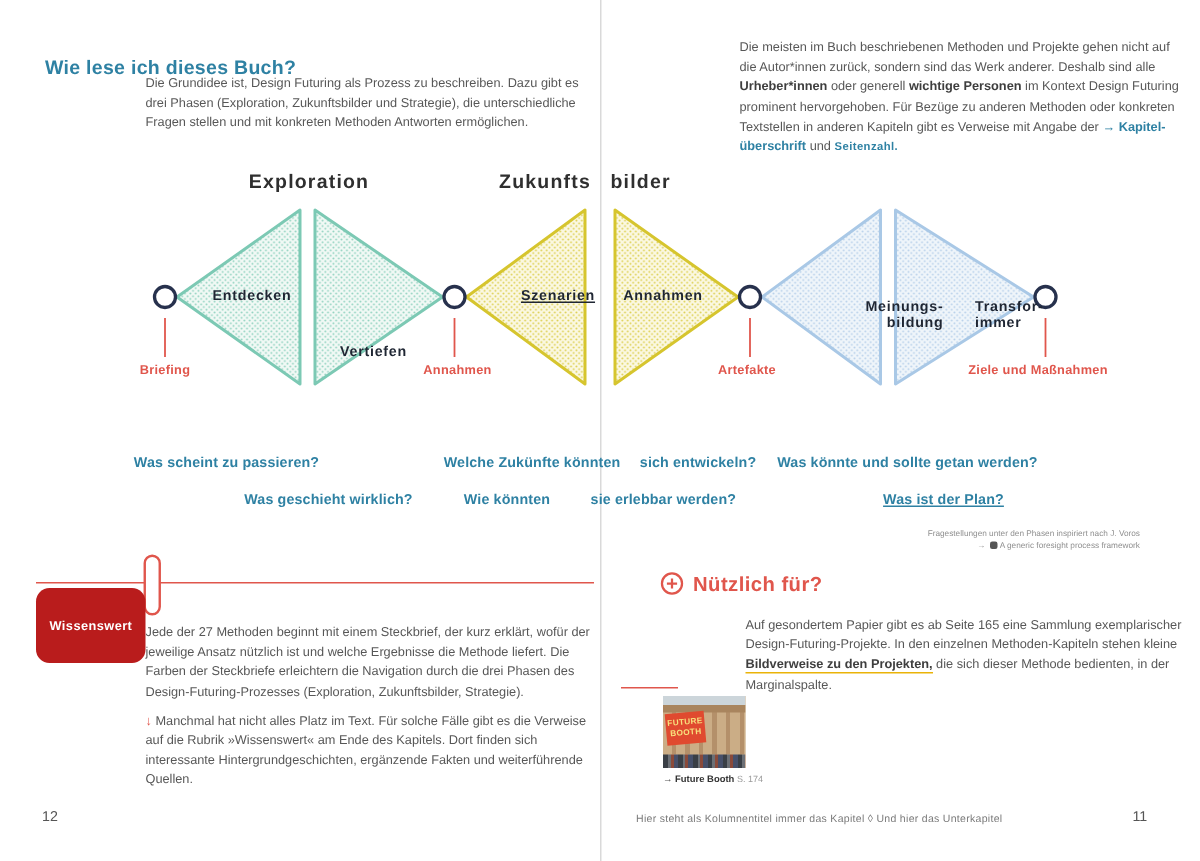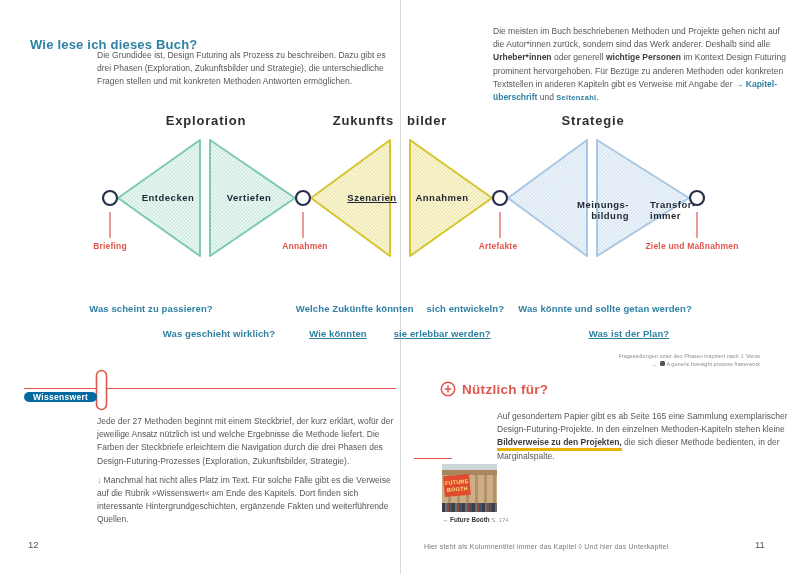--- a/index.html
+++ b/index.html
@@ -24,56 +24,56 @@
   .diagram-svg { position:absolute; left:90px; top:130px; }
   .phase { position:absolute; top:113px; font-size:13px; font-weight:600; color:#2f2f2f; letter-spacing:0.8px; }
   .phase.p1 { left:131px; width:150px; text-align:center; }
   .phase.p2a { left:294px; width:100px; text-align:right; }
   .phase.p2b { left:407px; width:100px; text-align:left; }
   .phase.p3 { left:518px; width:150px; text-align:center; }
 
   .seg-label { position:absolute; top:192px; font-size:9.5px; font-weight:600; color:#1f2633;
     letter-spacing:0.5px; width:100px; text-align:center; }
   .seg-label.two-line { top:199px; line-height:11px;margin-left:44px; }
-  .seg-s1 { left:118px; } .seg-s2 { left:199px; } .seg-s3 { left:322px;text-decoration:underline; } .seg-s4 { left:392px; }
+  .seg-s1 { left:118px; } .seg-s2 { left:199px;margin-top:37px; } .seg-s3 { left:322px;text-decoration:underline; } .seg-s4 { left:392px; }
   .seg-s5 { left:485px; text-align:right; } .seg-s6 { left:606px; text-align:left; }
 
   .milestone { position:absolute; top:241px; font-size:8.5px; font-weight:700; color:#e0564c;
     text-align:center; letter-spacing:0.2px; }
   .ms-1 { left:60px; width:100px; } .ms-2 { left:255px; width:100px; }
   .ms-3 { left:448px; width:100px; } .ms-4 { left:612px; width:160px; }
 
   
   .q { position:absolute; font-size:9.5px; font-weight:700; color:#2e81a3; text-align:center; letter-spacing:0.1px; }
   .q-ex-1 { left:61px;  top:303px; width:180px; }
   .q-ex-2 { left:129px; top:328px; width:180px; }
   .q-zu-1 { left:250px; top:303px; width:300px; display:flex; justify-content:center; gap:13px; }
-  .q-zu-2 { left:250px; top:328px; width:300px; display:flex; justify-content:center; gap:27px;text-decoration:underline; }
+  .q-zu-2 { left:250px; top:328px; width:300px; display:flex; justify-content:center; gap:27px; }
   .q-st-1 { left:505px; top:303px; width:200px; }
   .q-st-2 { left:529px; top:328px; width:200px;text-decoration:underline; }
 
   .credit { position:absolute; right:40px; top:353px; width:230px; text-align:right;
     font-size:5.5px; line-height:7.5px; color:#8f8f8f; }
   .link-icon { display:inline-block; width:5px; height:5px; background:#555; border-radius:1.5px;
     vertical-align:-0.5px; margin:0 1.5px; }
 
   
   .red-rule { position:absolute; left:24px; top:388px; width:372px; height:1px; background:#e0564c; }
   .paperclip { position:absolute; left:95px; top:369px; }
-  .badge { position:absolute; left:24px; top:392px; background:#0369a1; color:#ffffff;
-    font-size:8.5px; font-weight:700; letter-spacing:0.3px; padding:0 9px; border-radius:9px; }
+  .badge { position:absolute; left:24px; top:392px; background:#b91c1c; color:#ffffff;
+    font-size:8.5px; font-weight:700; letter-spacing:0.3px; padding:20px 9px; border-radius:9px; }
   .left-bottom-text { position:absolute; left:97px; top:415px; width:298px; }
   .para2 { margin-top:6px; }
   .red-arrow { color:#e0564c; font-weight:700; }
 
   
   .nuetzlich-heading { position:absolute; left:440px; top:381px; display:flex; align-items:center; gap:6px; }
   .nuetzlich-heading .htext { font-size:13.5px; font-weight:700; color:#e0564c; letter-spacing:0.3px; }
   .right-bottom-text { position:absolute; left:497px; top:404px; width:293px; }
-  .ref-underline { font-weight:700; color:#3e3e3e; border-bottom:3px solid #eab308; padding-bottom:0.5px; }
+  .ref-underline { font-weight:700; color:#3e3e3e; border-bottom:1px solid #eab308; padding-bottom:0.5px; }
   .leader-line { position:absolute; left:414px; top:458px; width:38px; height:1px; background:#e0564c; }
 
   .thumb { position:absolute; left:442px; top:464px; width:55px; height:48px; overflow:hidden;
     background:#c9ab84; }
   .thumb-sky { position:absolute; left:0; top:0; width:55px; height:6px; background:#ccd5da; }
   .thumb-facade { position:absolute; left:0; top:6px; width:55px; height:33px;
     background:repeating-linear-gradient(90deg,#cbad86 0 6px,#b4906a 6px 9px); }
   .thumb-frieze { position:absolute; left:0; top:6px; width:55px; height:5px; background:#a9855e; }
   .thumb-banner { position:absolute; left:2px; top:11px; width:26px; height:21px; background:#e04a2f;
     transform:rotate(-5deg); display:flex; flex-direction:column; align-items:center; justify-content:center;
@@ -134,21 +134,20 @@
 
     <circle cx="20" cy="68" r="7" fill="#ffffff" stroke="#27314d" stroke-width="2.2"></circle>
     <circle cx="213" cy="68" r="7" fill="#ffffff" stroke="#27314d" stroke-width="2.2"></circle>
     <circle cx="410" cy="68" r="7" fill="#ffffff" stroke="#27314d" stroke-width="2.2"></circle>
     <circle cx="607" cy="68" r="7" fill="#ffffff" stroke="#27314d" stroke-width="2.2"></circle>
   </svg>
 
   <div class="phase p1">Exploration</div>
   <div class="phase p2a">Zukunfts</div>
   <div class="phase p2b">bilder</div>
-  <div class="phase p3">Strategie</div>
 
   <div class="seg-label seg-s1">Entdecken</div>
   <div class="seg-label seg-s2">Vertiefen</div>
   <div class="seg-label seg-s3">Szenarien</div>
   <div class="seg-label seg-s4">Annahmen</div>
   <div class="seg-label two-line seg-s5">
     <div>Meinungs-</div>
     <div>bildung</div>
   </div>
   <div class="seg-label two-line seg-s6">

